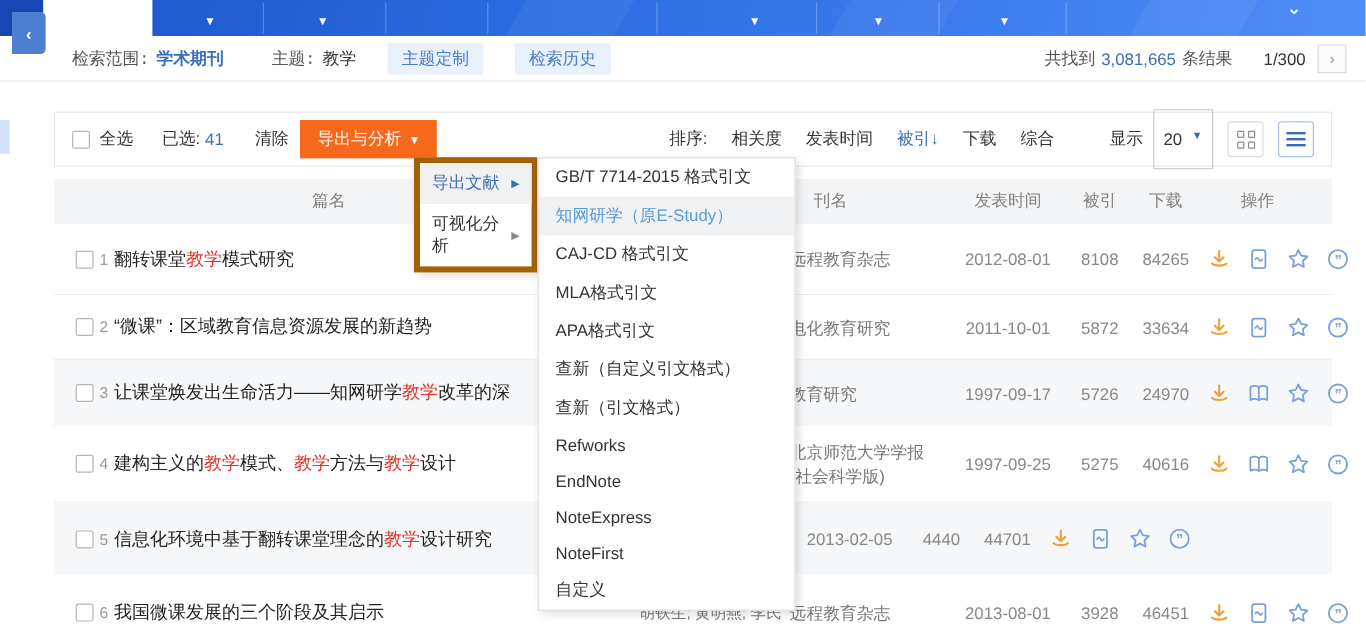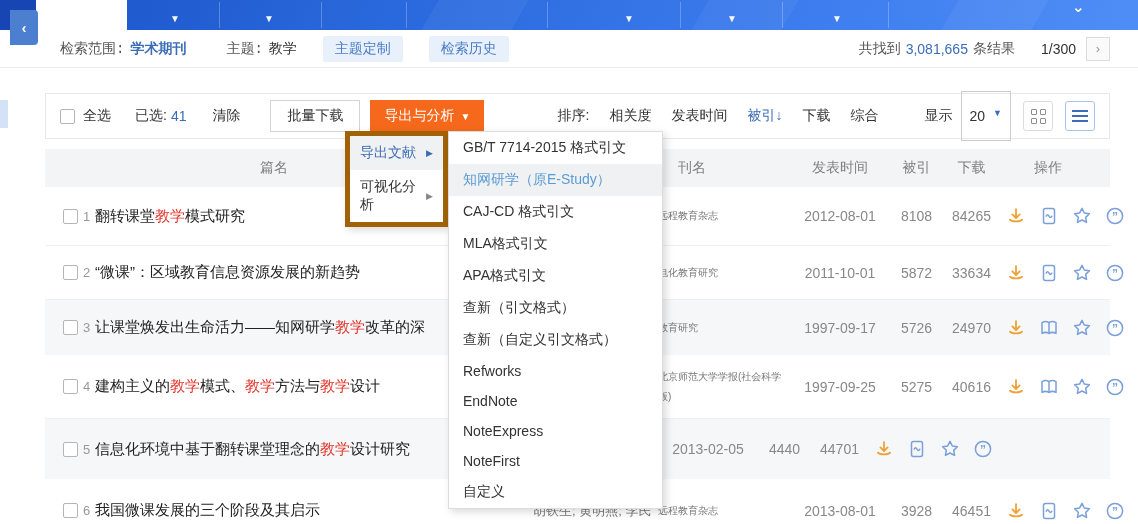--- a/index.html
+++ b/index.html
@@ -21,21 +21,21 @@
   .subheader { position:absolute; left:0; top:30px; width:1138px; height:38px; background:#fff;
     border-bottom:1px solid #ececec; display:flex; align-items:center; font-size:14px; color:#555; }
   .collapse-btn { position:absolute; left:10px; top:10px; width:28px; height:35px; background:#4d7fd0;
     border-radius:0 4px 4px 0; color:#fff; font-weight:bold; display:flex; align-items:center;
     justify-content:center; font-size:14px; cursor:pointer; z-index:5; }
   .leftstrip { position:absolute; left:0; top:100px; width:8px; height:28px; background:#d3e2f6; }
   .subheader .grp { display:flex; align-items:center;font-family:Liberation Mono, monospace; }
   .scope-val { color:#3b6cb7; font-weight:bold; margin-left:6px; }
   .subj-val { color:#333; margin-left:6px; }
   .chip { background:#e8f0fb; color:#4a7cc7; padding:4px 12px; border-radius:2px; margin-left:26px; cursor:pointer; }
-  .result-area { margin-left:auto; display:flex; align-items:center; margin-right:28px; }
+  .result-area { margin-left:auto; display:flex; align-items:center; margin-right:16px; }
   .result-count { color:#3b6cb7; margin:0 5px; }
   .page-ind { color:#333; margin-left:26px; }
   .next-btn { width:24px; height:24px; border:1px solid #ddd; background:#fafafa; color:#999;
     display:flex; align-items:center; justify-content:center; margin-left:10px; font-size:13px; cursor:pointer; }
 
   
   .content { position:absolute; left:45px; top:65px; width:1065px;margin-top:28px; }
 
   
   .toolbar { height:46px; border:1px solid #e8e8e8; display:flex; align-items:center;
@@ -71,21 +71,21 @@
     font-size:14px; color:#808080; }
   .trow { display:flex; align-items:center; font-size:14px; background:#fff; border-bottom:1px solid #efefef; }
   .trow.shaded { background:#f6f7f9; border-bottom:none; }
   .c-check { width:50px; padding-left:18px; display:flex; align-items:center; flex:none; }
   .rnum { color:#999; margin-left:5px; font-size:13px; }
   .c-title { width:438px; padding-right:12px; flex:none; font-size:15px; color:#222; cursor:pointer;
     white-space:nowrap; overflow:hidden; }
   .c-title .hl { color:#e0342b; }
   .c-author { width:125px; flex:none; font-size:13px; color:#777; line-height:19px; cursor:pointer; }
   .c-author.frag { text-align:right; padding-right:4px; }
-  .c-source { width:132px; flex:none; font-size:10px; color:#777; line-height:20px; cursor:pointer; padding-right:8px; }
+  .c-source { width:132px; flex:none; font-size:14px; color:#777; line-height:20px; cursor:pointer; padding-right:8px; }
   .c-date { width:100px; flex:none; text-align:center; color:#888; }
   .c-cited { width:53px; flex:none; text-align:center; color:#888; cursor:pointer; }
   .c-down { width:57px; flex:none; text-align:center; color:#888; }
   .c-ops { flex:1; display:flex; align-items:center; justify-content:flex-start; padding-left:6px; }
   .op { width:20px; height:20px; margin-right:13px; cursor:pointer; }
   .op svg { width:20px; height:20px; display:block; }
   .h-title { width:438px; text-align:center; flex:none; padding-right:80px; }
   .h-auth { width:125px; flex:none; }
   .h-src { width:132px; flex:none; text-align:left; padding-left:20px; }
   .h-date { width:100px; flex:none; text-align:center; }
@@ -155,21 +155,20 @@
 </div>
 
 <div class="content">
 
   <div class="toolbar">
     <span class="cb"></span>
     <span class="lbl">全选</span>
     <span class="lbl" style="margin-left:24px">已选:</span>
     <span class="sel-count">41</span>
     <span class="clear">清除</span>
-    <button class="btn-batch">批量下载</button>
     <button class="btn-export">
       <span>导出与分析</span><span class="dn">▼</span>
     </button>
     <div class="sortgrp">
       <span>排序:</span>
       <span id="sort-items"><span class="s-item">相关度</span><span class="s-item">发表时间</span><span class="s-item active">被引<span class="sort-arrow">↓</span></span><span class="s-item">下载</span><span class="s-item">综合</span></span>
       <span class="disp-lbl">显示</span>
       <span class="disp-sel">
         <span>20</span>
         <span class="dn">▼</span>
@@ -442,21 +441,21 @@
         <span>可视化分析</span>
         <span class="arr">▶</span>
       </div>
     </div>
   <div class="menu-sub" id="menu-sub">
       <div class="si">GB/T 7714-2015 格式引文</div>
       <div class="si active">知网研学（原E-Study）</div>
       <div class="si">CAJ-CD 格式引文</div>
       <div class="si">MLA格式引文</div>
       <div class="si">APA格式引文</div>
+      <div class="si">查新（自定义引文格式）</div>
       <div class="si">查新（引文格式）</div>
-      <div class="si">查新（自定义引文格式）</div>
       <div class="si">Refworks</div>
       <div class="si">EndNote</div>
       <div class="si">NoteExpress</div>
       <div class="si">NoteFirst</div>
       <div class="si">自定义</div>
     </div>
 </div>
 
 </body></html>

